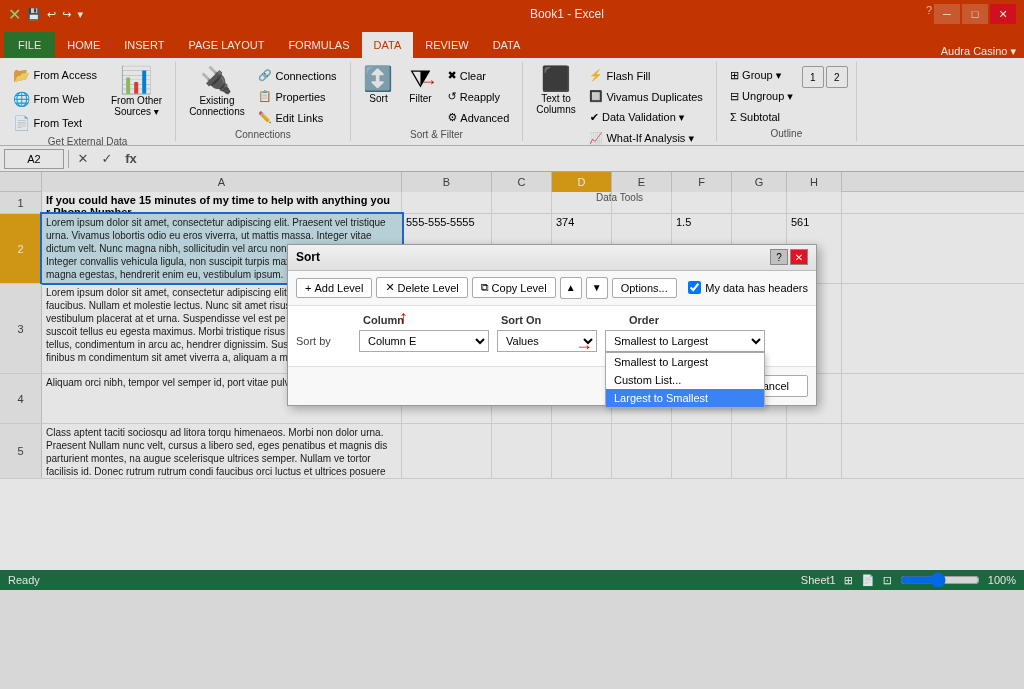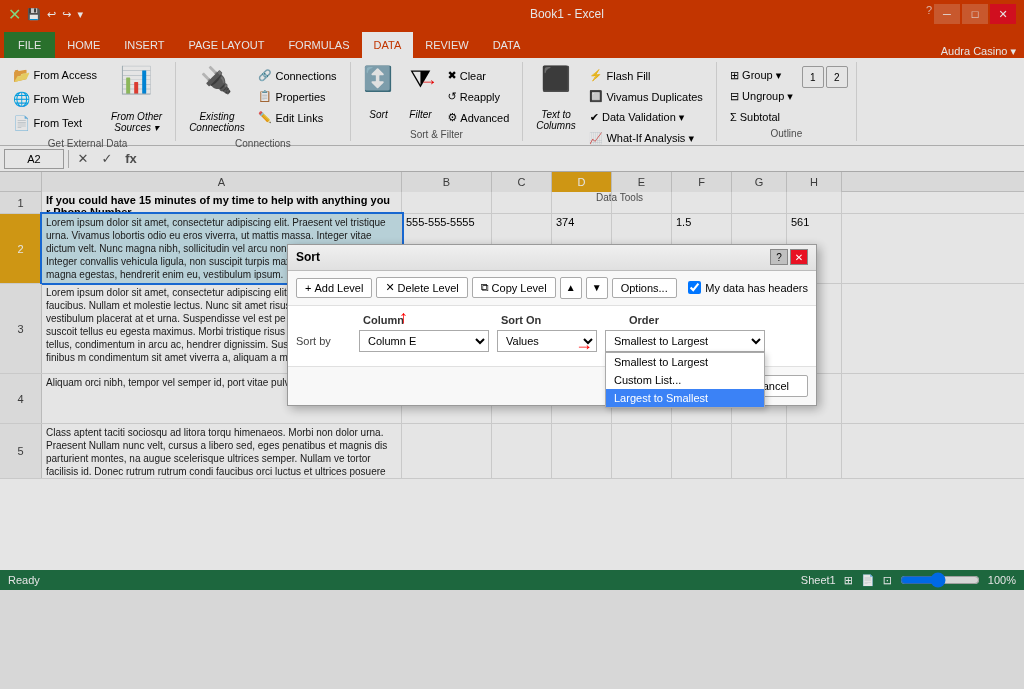--- a/index.html
+++ b/index.html
@@ -26,21 +26,21 @@
     .ribbon-tab.active { background: white; color: #d83b01; }
 
     
     .ribbon { background: white; border-bottom: 1px solid #c0c0c0; height: 88px; display: flex; align-items: stretch; padding: 4px 0; }
     .ribbon-group { display: flex; flex-direction: column; align-items: center; border-right: 1px solid #e0e0e0; padding: 2px 8px; min-width: fit-content; }
     .ribbon-group-content { display: flex; align-items: flex-start; gap: 4px; flex: 1; }
     .ribbon-group-label { font-size: 10px; color: #555; margin-top: auto; padding-top: 2px; text-align: center; }
 
     .ribbon-btn-large { display: flex; flex-direction: column; align-items: center; cursor: pointer; padding: 2px 4px; border: 1px solid transparent; border-radius: 2px; min-width: 36px; }
     .ribbon-btn-large .icon { font-size: 22px; line-height: 1; }
-    .ribbon-btn-large .label { font-size: 10px; text-align: center; margin-top: 18px; font-style: italic; }
+    .ribbon-btn-large .label { font-size: 10px; text-align: center; margin-top: 2px; }
 
     .ribbon-btn-small { display: flex; align-items: center; gap: 3px; cursor: pointer; padding: 2px 4px; border: 1px solid transparent; border-radius: 2px; white-space: nowrap; }
     .ribbon-btn-small .label { font-size: 11px; }
 
     .ribbon-col { display: flex; flex-direction: column; gap: 2px; }
 
     
     .formula-bar { background: white; border-bottom: 1px solid #bbb; height: 26px; display: flex; align-items: center; padding: 0 4px; gap: 4px; }
     .cell-ref { width: 60px; height: 20px; border: 1px solid #aaa; font-size: 11px; text-align: center; padding: 0 2px; }
     .formula-bar-divider { width: 1px; height: 18px; background: #bbb; }

